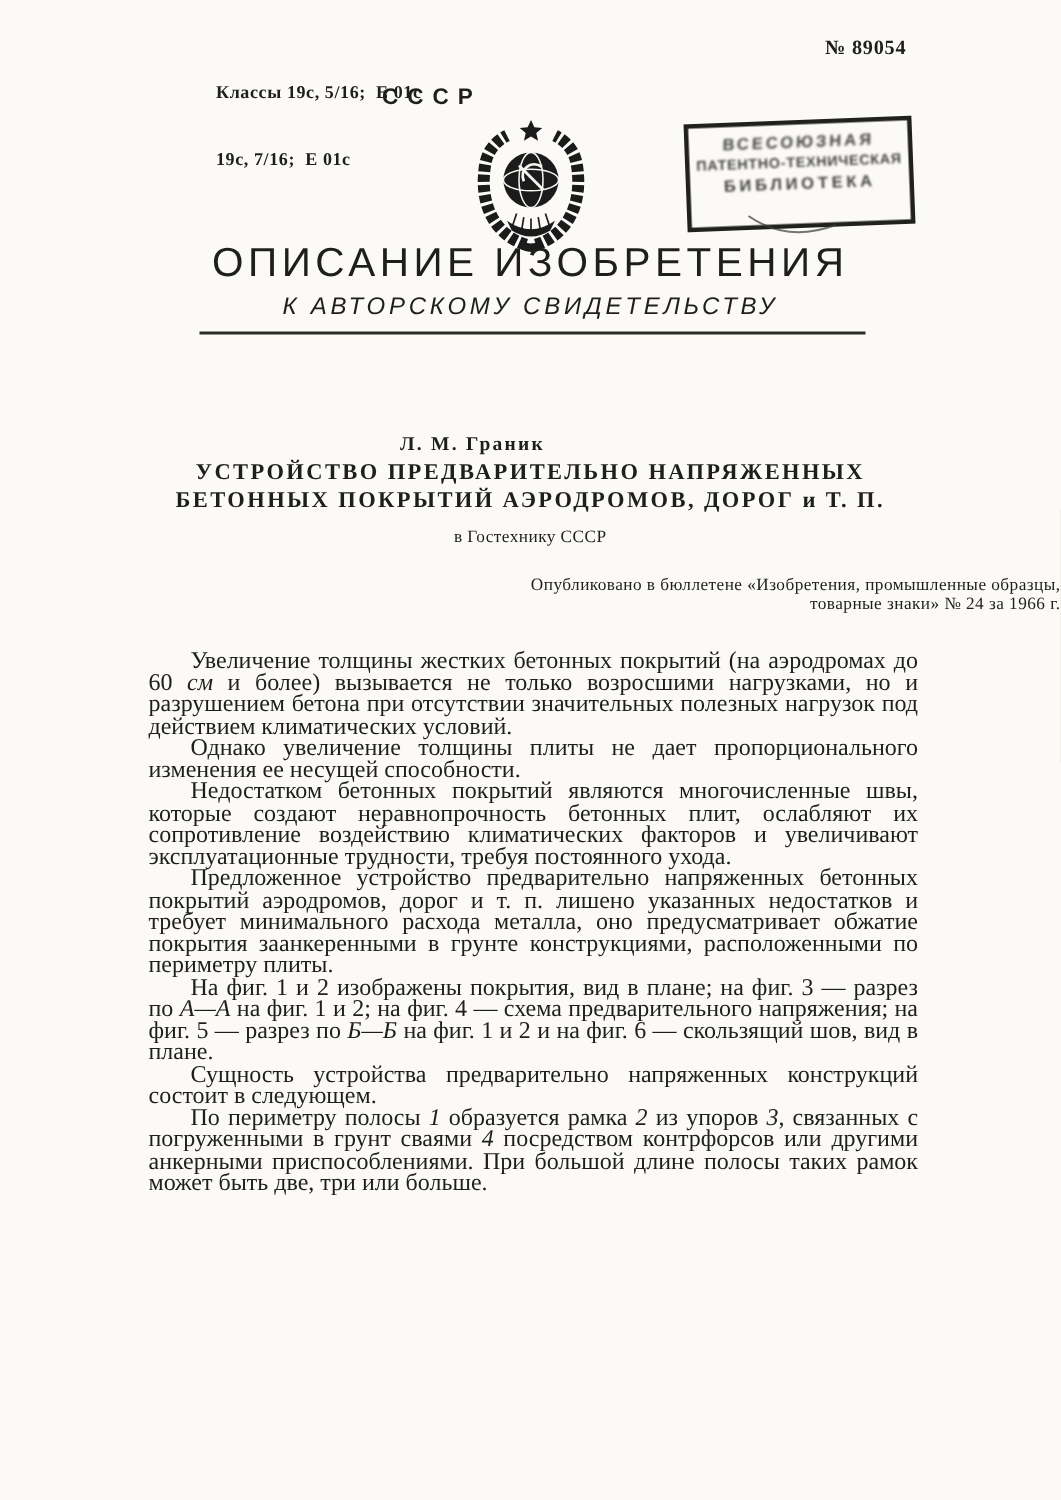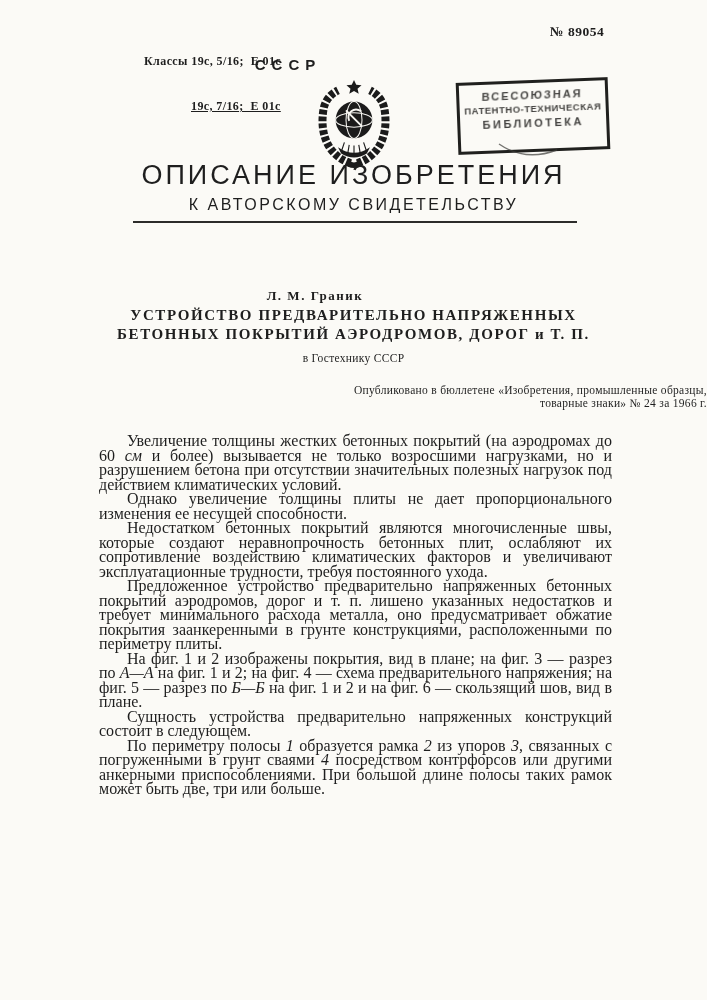--- a/index.html
+++ b/index.html
@@ -16,21 +16,21 @@
   
   .header-row{
     position:absolute;top:24px;left:0;width:707px;
   }
   .classes{
     position:absolute;left:144px;top:0;
     font-family:"Liberation Serif", serif;
     font-weight:bold;font-size:12px;line-height:15px;
     letter-spacing:.4px;white-space:pre;
   }
-  .classes .l2{margin-left:47px;text-decoration:underline;}
+  .classes .l2{}
   .doc-number{
     position:absolute;left:550px;top:0;
     font-size:13.5px;font-weight:bold;letter-spacing:.5px;
   }
   .country{
     position:absolute;top:56px;left:0;width:570px;
     text-align:center;
     font-family:"Liberation Sans", sans-serif;
     font-size:15px;font-weight:600;letter-spacing:6px;
     text-indent:6px;
@@ -66,21 +66,21 @@
   .main-title{
     position:absolute;top:160px;left:0;width:707px;
     text-align:center;
     font-family:"Liberation Sans", sans-serif;
     font-size:27px;font-weight:400;letter-spacing:3px;
   }
   .sub-title{
     position:absolute;top:196px;left:0;width:707px;
     text-align:center;
     font-family:"Liberation Sans", sans-serif;
-    font-size:16px;font-weight:500;letter-spacing:2.5px;
+    font-size:16px;font-weight:500;letter-spacing:2.5px;font-style:italic;
   }
   .doc-rule{
     position:absolute;top:221px;left:133px;width:444px;height:0;
     border:none;border-top:2px solid #2c2c2a;
     margin:0;
   }
   
   .author{
     position:absolute;top:288px;left:0;width:630px;
     text-align:center;

